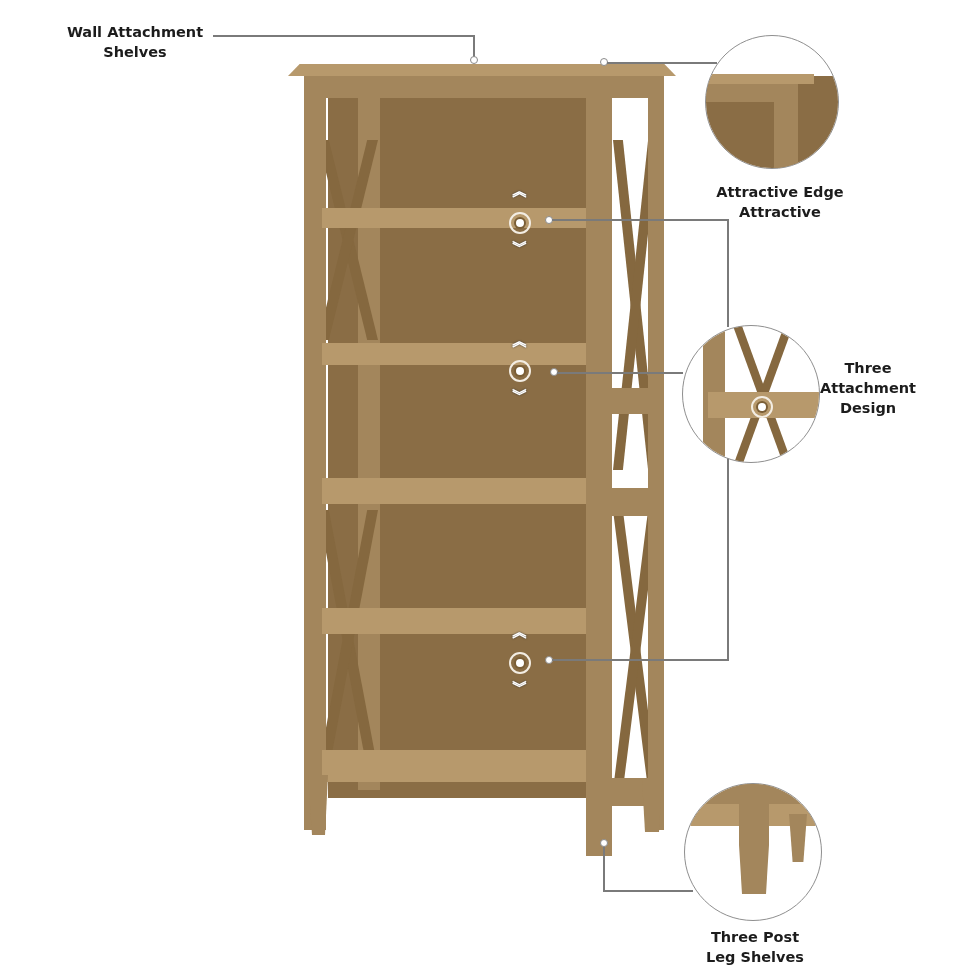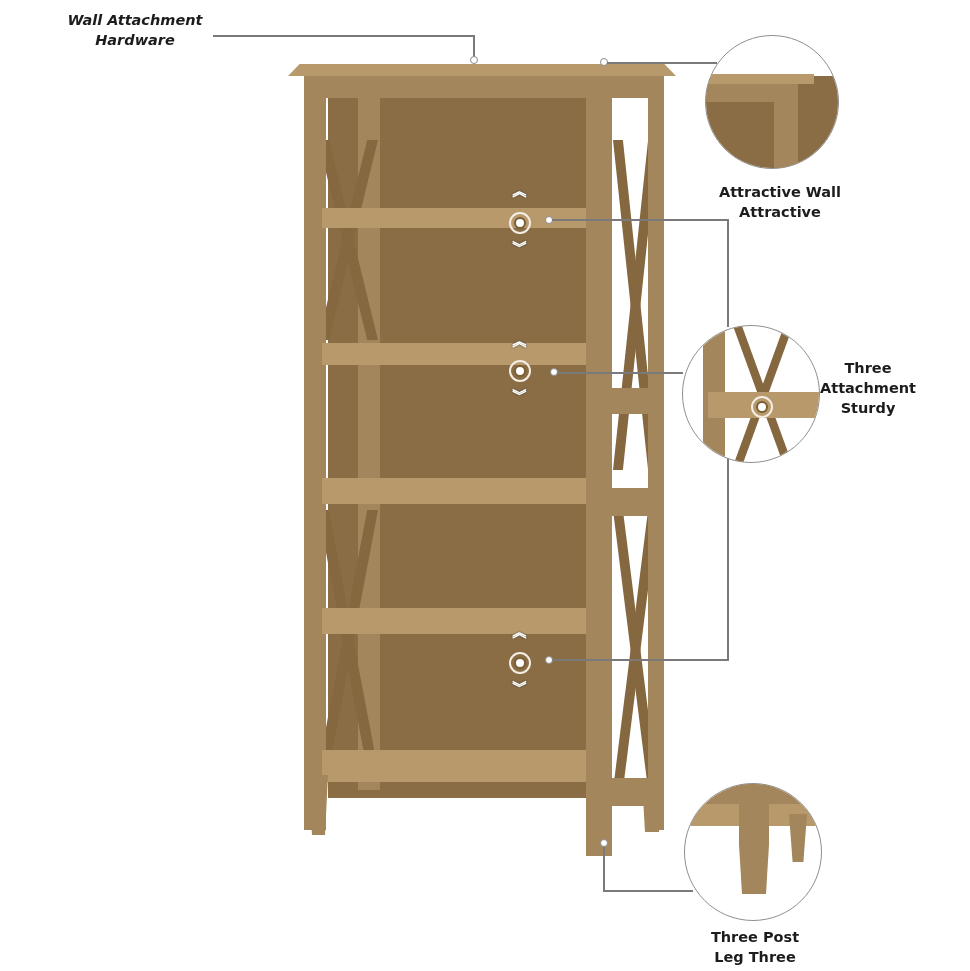--- a/index.html
+++ b/index.html
@@ -65,38 +65,38 @@
   <div class="chev" style="left:509px;top:336px;">︽</div>
   <div class="target" style="left:509px;top:360px;"></div>
   <div class="chev" style="left:509px;top:390px;">︾</div>
 </div>
 <div>
   <div class="chev" style="left:509px;top:627px;">︽</div>
   <div class="target" style="left:509px;top:652px;"></div>
   <div class="chev" style="left:509px;top:682px;">︾</div>
 </div>
 
-<div class="label" style="left:40px;top:10px;width:190px;font-style:italic;">
+<div class="label" style="left:40px;top:22px;width:190px;">
   <div>Wall Attachment</div>
-  <div>Hardware</div>
+  <div>Shelves</div>
 </div>
 <div class="line" style="left:213px;top:35px;width:261px;height:1.5px;"></div>
 <div class="line" style="left:473px;top:35px;width:1.5px;height:23px;"></div>
 <div class="dot" style="left:470px;top:56px;"></div>
 
 <div class="dot" style="left:600px;top:58px;"></div>
 <div class="line" style="left:607px;top:62px;width:110px;height:1.5px;"></div>
 <div class="circle" style="left:705px;top:35px;width:134px;height:134px;">
   <div class="abs wood-back" style="left:0;top:40px;width:140px;height:100px;"></div>
   <div class="abs wood-light" style="left:0;top:38px;width:108px;height:10px;"></div>
   <div class="abs wood" style="left:0;top:48px;width:70px;height:18px;"></div>
   <div class="abs wood" style="left:68px;top:48px;width:24px;height:100px;"></div>
 </div>
 <div class="label" style="left:700px;top:182px;width:160px;">
-  <div>Attractive Wall</div>
+  <div>Attractive Edge</div>
   <div>Attractive</div>
 </div>
 
 <div class="dot" style="left:545px;top:216px;"></div>
 <div class="line" style="left:552px;top:219px;width:177px;height:1.5px;"></div>
 <div class="line" style="left:727px;top:219px;width:1.5px;height:108px;"></div>
 <div class="dot" style="left:550px;top:368px;"></div>
 <div class="line" style="left:557px;top:372px;width:126px;height:1.5px;"></div>
 <div class="dot" style="left:545px;top:656px;"></div>
 <div class="line" style="left:552px;top:659px;width:177px;height:1.5px;"></div>
@@ -104,28 +104,28 @@
 <div class="circle" style="left:682px;top:325px;width:138px;height:138px;">
   <div class="abs wood" style="left:20px;top:0;width:22px;height:140px;"></div>
   <div class="abs wood-dark" style="left:50px;top:0;width:60px;height:140px;clip-path:polygon(0 0,15% 0,100% 100%,85% 100%);"></div>
   <div class="abs wood-dark" style="left:50px;top:0;width:60px;height:140px;clip-path:polygon(85% 0,100% 0,15% 100%,0 100%);"></div>
   <div class="abs wood-light" style="left:25px;top:66px;width:113px;height:26px;"></div>
   <div class="target" style="left:68px;top:70px;"></div>
 </div>
 <div class="label" style="left:818px;top:358px;width:100px;">
   <div>Three</div>
   <div>Attachment</div>
-  <div>Sturdy</div>
+  <div>Design</div>
 </div>
 
 <div class="dot" style="left:600px;top:839px;"></div>
 <div class="line" style="left:603px;top:847px;width:1.5px;height:43px;"></div>
 <div class="line" style="left:603px;top:890px;width:90px;height:1.5px;"></div>
 <div class="circle" style="left:684px;top:783px;width:138px;height:138px;">
   <div class="abs wood" style="left:0;top:0;width:140px;height:40px;"></div>
   <div class="abs wood-light" style="left:0;top:20px;width:140px;height:22px;"></div>
   <div class="abs wood" style="left:54px;top:0;width:30px;height:110px;clip-path:polygon(0 0,100% 0,100% 55%,90% 100%,10% 100%,0 55%);"></div>
   <div class="abs wood" style="left:104px;top:30px;width:18px;height:48px;clip-path:polygon(0 0,100% 0,80% 100%,20% 100%);"></div>
 </div>
 <div class="label" style="left:690px;top:927px;width:130px;">
   <div>Three Post</div>
-  <div>Leg Three</div>
+  <div>Leg Shelves</div>
 </div>
 
 </body></html>

